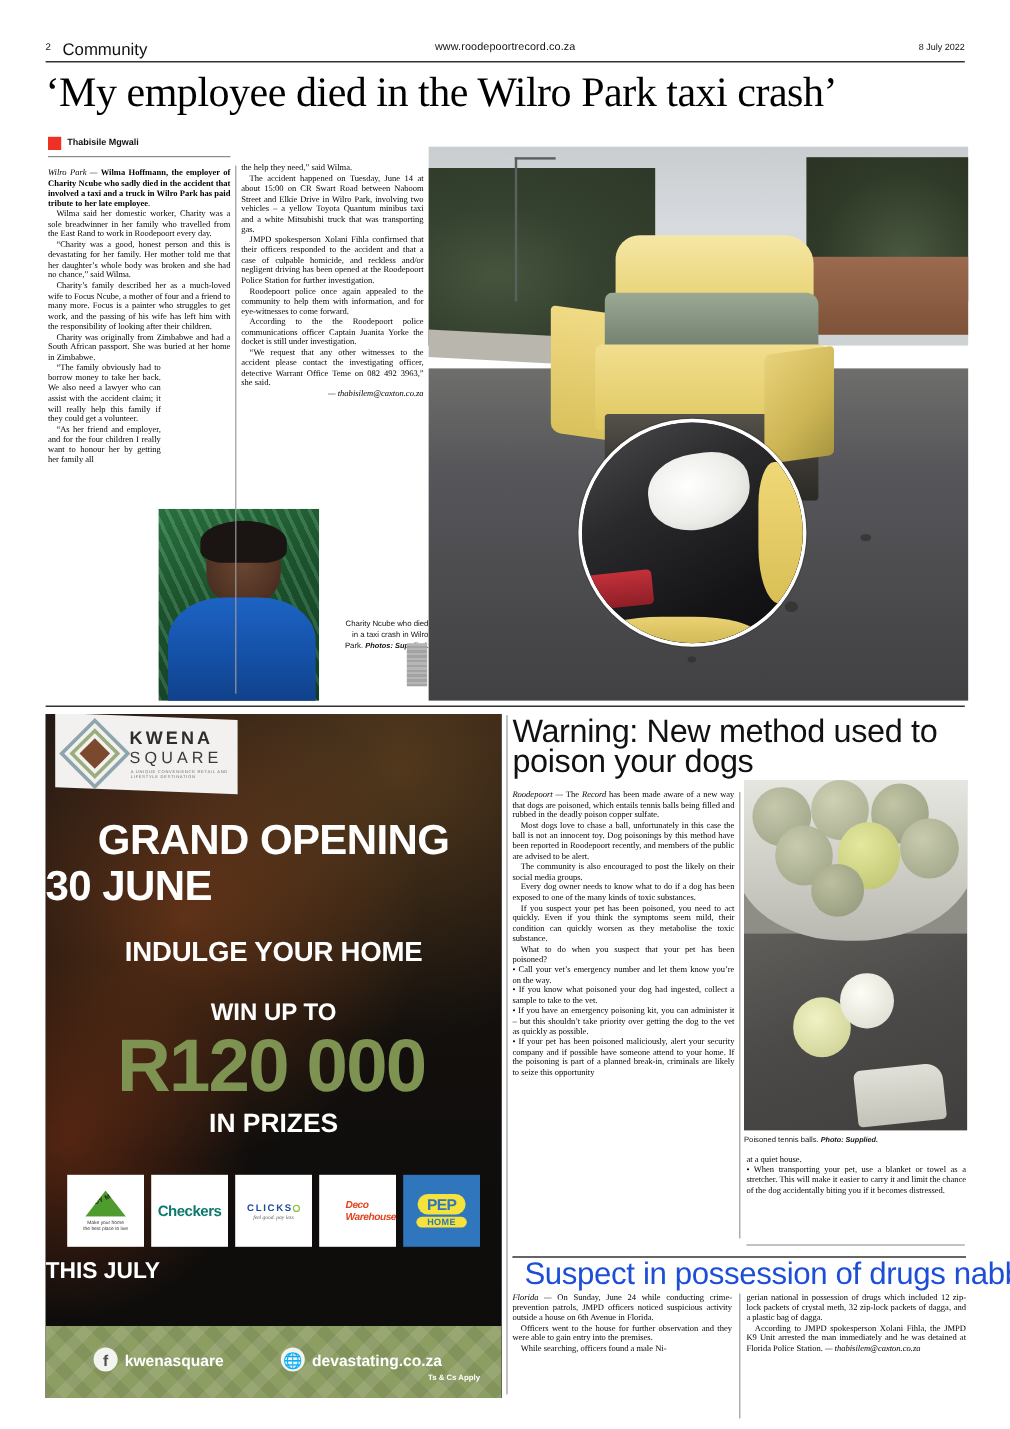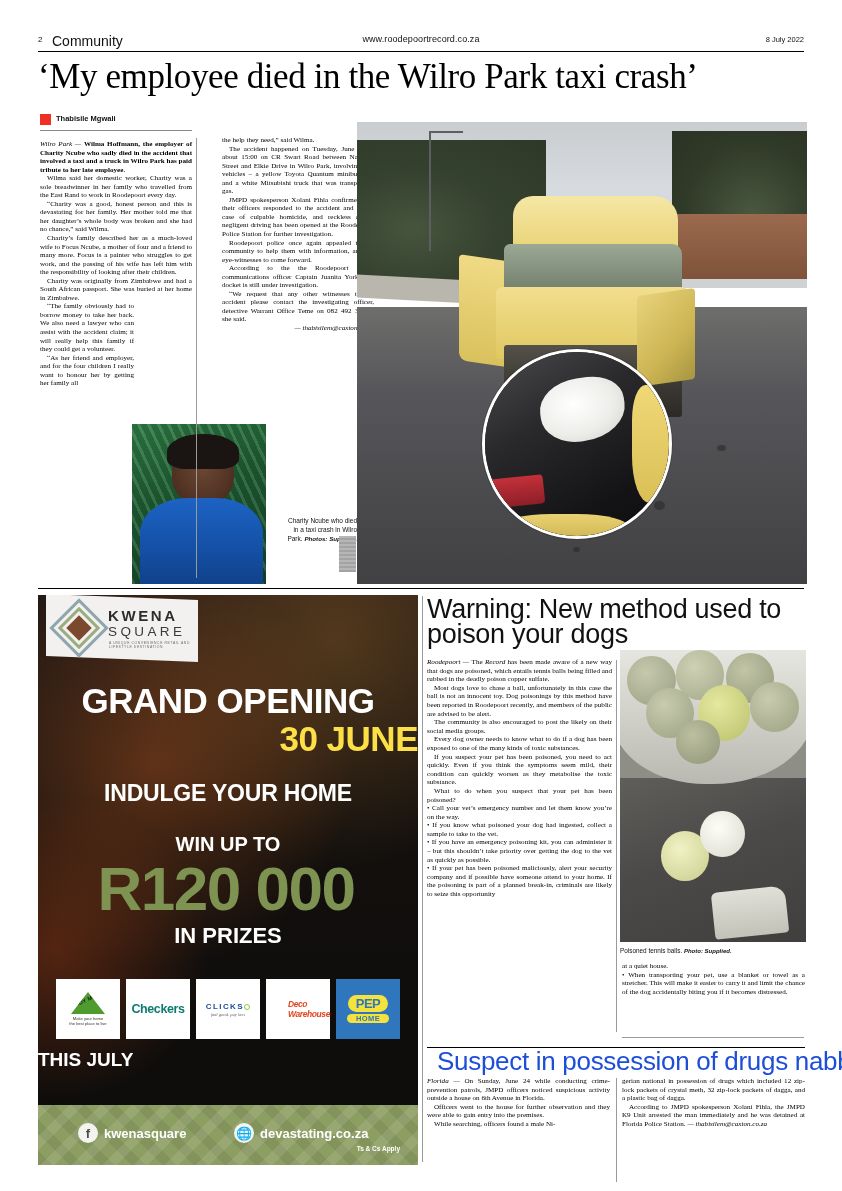--- a/index.html
+++ b/index.html
@@ -37,21 +37,21 @@
   
   .col { position:absolute; font-family:"Liberation Serif",serif; font-size:7.1px; line-height:8.55px; text-align:justify; color:#000; }
   .col p { text-indent:7px; margin:0; }
   .col p.noind { text-indent:0; }
   .col p.lead { text-indent:0; }
   .lead b { font-weight:bold; }
   .lead i { font-style:italic; }
   .col .sig { text-align:right; font-style:italic; }
 
   #col1 { left:40px; top:140px; width:152px; }
-  #col2 { left:201px; top:136px; width:152px;margin-left:21px; }
+  #col2 { left:201px; top:136px; width:152px; }
 
   
   .crash-photo { position:absolute; left:357px; top:122px; width:450px; height:462px; overflow:hidden; }
   .cp-sky { position:absolute; left:0; top:0; width:100%; height:36%;
     background:linear-gradient(180deg,#c9cdd0 0%,#d7dade 40%,#cfd2d3 100%); }
   .cp-trees { position:absolute; left:0; top:4%; width:42%; height:32%;
     background:radial-gradient(ellipse at 30% 60%, #3f4d35 0%, #2d3a26 45%, #26301f 100%); opacity:.95;}
   .cp-trees2 { position:absolute; right:0; top:2%; width:30%; height:26%;
     background:radial-gradient(ellipse at 60% 70%, #4a5840 0%, #303a28 60%, #2b3324 100%); }
   .cp-wall { position:absolute; right:0; top:20%; width:32%; height:14%;
@@ -130,23 +130,23 @@
   .kw-name { position:absolute; left:62px; top:10px; font-family:"Liberation Sans",sans-serif;
     font-size:15px; font-weight:bold; letter-spacing:2.6px; color:#2d2d2d; }
   .kw-name2 { position:absolute; left:62px; top:27px; font-family:"Liberation Sans",sans-serif;
     font-size:13.5px; font-weight:normal; letter-spacing:3.4px; color:#3a3a3a; }
   .kw-tag { position:absolute; left:63px; top:44px; font-family:"Liberation Sans",sans-serif;
     font-size:3.4px; letter-spacing:.6px; color:#6b6b6b; }
 
   .ad-grand { position:absolute; left:0; right:0; top:88px; text-align:center;
     font-family:"Liberation Sans",sans-serif; font-weight:bold; font-size:35px; line-height:36px;
     color:#fff; letter-spacing:-0.5px; }
-  .ad-date { position:absolute; left:0; right:0; top:124px; text-align:right;
+  .ad-date { position:absolute; left:0; right:0; top:124px; text-align:left;
     font-family:"Liberation Sans",sans-serif; font-weight:bold; font-size:35px;
-    color:#fde047; letter-spacing:-0.5px; }
+    color:#ffffff; letter-spacing:-0.5px; }
   .ad-indulge { position:absolute; left:0; right:0; top:185px; text-align:center;
     font-family:"Liberation Sans",sans-serif; font-weight:bold; font-size:23px;
     color:#fff; letter-spacing:-0.2px; }
   .ad-winup { position:absolute; left:0; right:0; top:238px; text-align:center;
     font-family:"Liberation Sans",sans-serif; font-weight:bold; font-size:20px; color:#fff; }
   .ad-amount { position:absolute; left:0; right:4px; top:258px; text-align:center;
     font-family:"Liberation Sans",sans-serif; font-weight:bold; font-size:62px;
     color:#7e9252; letter-spacing:-1.5px; }
   .ad-prizes { position:absolute; left:0; right:0; top:328px; text-align:center;
     font-family:"Liberation Sans",sans-serif; font-weight:bold; font-size:22px; color:#fff; }

